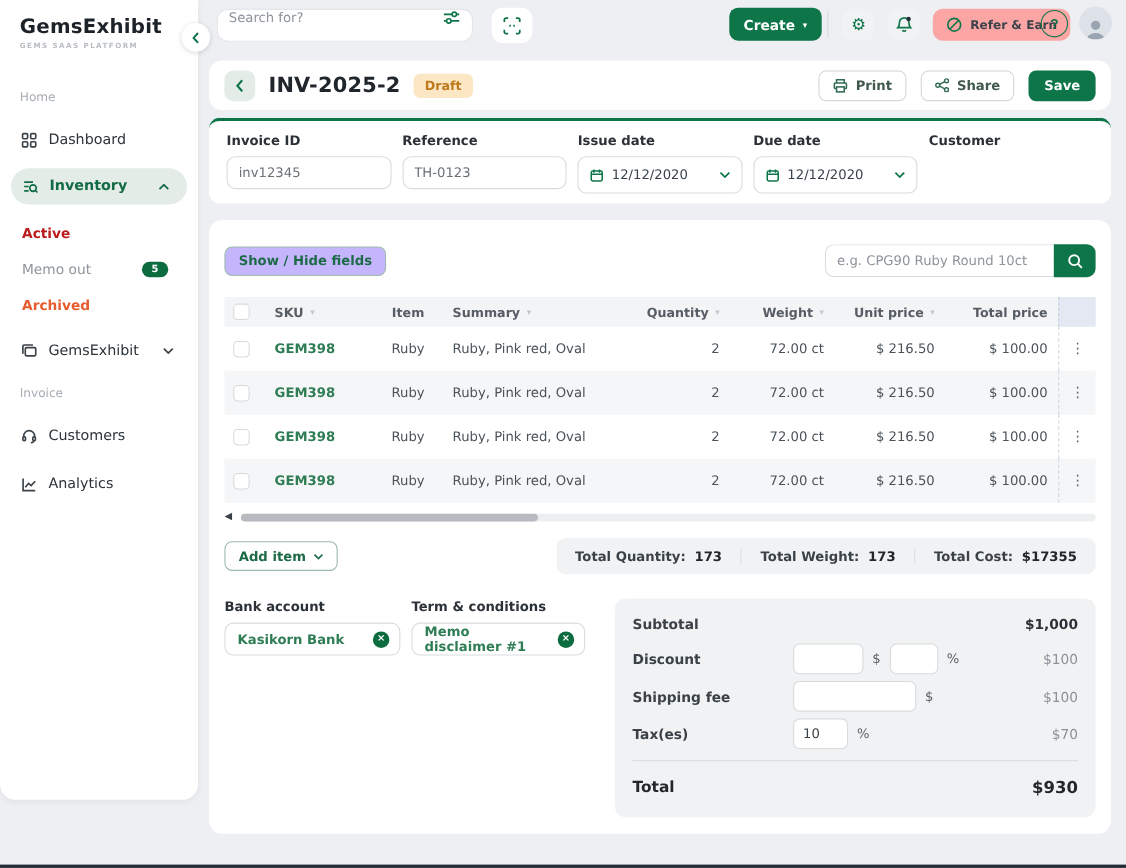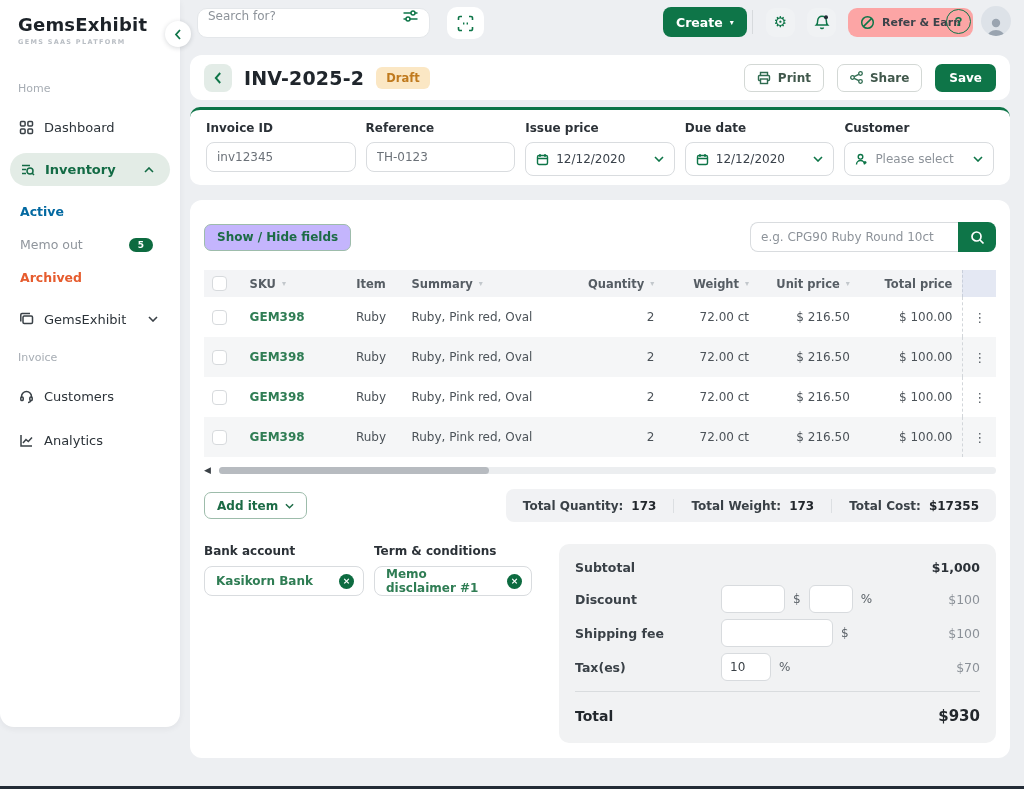--- a/index.html
+++ b/index.html
@@ -13,21 +13,21 @@
   .brand-tag { font-size:6.5px; font-weight:bold; color:#b9bec4; letter-spacing:1.3px; margin-top:3px; }
   .collapse-btn { position:absolute; left:165px; top:21px; width:26px; height:26px; border-radius:50%;
                   background:#fff; box-shadow:0 1px 5px rgba(30,40,50,.18); display:flex; align-items:center; justify-content:center; cursor:pointer; }
   .side-section { font-size:11px; color:#a7adb4; margin:36px 0 0 0; }
   .side-item { display:flex; align-items:center; gap:10px; margin-top:24px; font-size:13px; color:#2c3339; font-weight:500; cursor:pointer; }
   .side-item .sicon { width:16px; height:16px; display:flex; align-items:center; justify-content:center; color:#3a4147; }
   .side-item-active { margin:18px 10px 0 -8px; padding:9px 12px 9px 10px; background:#e3ece6; border-radius:20px;
                       display:flex; align-items:center; gap:10px; font-size:13px; font-weight:600; color:#136b45; cursor:pointer; }
   .side-item-active .sicon { color:#136b45; }
   .side-sub { margin-top:18px; font-size:12.5px; font-weight:600; cursor:pointer; display:flex; align-items:center; }
-  .sub-active { color:#0369a1; }
+  .sub-active { color:#b91c1c; }
   .sub-memo { color:#8f959c; font-weight:500; }
   .sub-archived { color:#e65c2e; }
   .badge-5 { margin-left:46px; background:#0d6b40; color:#fff; font-size:9px; font-weight:bold;
              padding:2px 9px; border-radius:9px; }
   .chev-right { margin-left:auto; margin-right:22px; }
 
   
   .topbar-search { position:absolute; left:197px; top:8px; width:233px; height:30px; background:#fff;
                    border:1px solid #e4e7ea; border-radius:10px; display:flex; align-items:flex-start; padding:0 10px; }
   .topbar-search input { border:none; outline:none; flex:1; font-size:12px; color:#4a5158; font-family:inherit; background:transparent; }
@@ -351,21 +351,21 @@
   <div class="card fields-card">
     <div class="field">
       <div class="field-label">Invoice ID</div>
       <input class="field-input" type="text" value="inv12345" style="">
     </div>
     <div class="field">
       <div class="field-label">Reference</div>
       <input class="field-input" type="text" value="TH-0123" style="">
     </div>
     <div class="field">
-      <div class="field-label">Issue price</div>
+      <div class="field-label">Issue date</div>
       <div class="field-select">
         <span>
           <svg width="13" height="13" viewBox="0 0 13 13" fill="none" stroke="#0e7548" stroke-width="1.4">
             <rect x="1.5" y="2.5" width="10" height="9" rx="1.5"></rect>
               <path d="M4 1 v3 M9 1 v3 M1.5 5.5 h10"></path>
           </svg>
         </span>
         <span class="sel-text">12/12/2020</span>
         <span>
           <svg width="10" height="6" viewBox="0 0 10 6" fill="none" stroke="#0e7548" stroke-width="1.6">
@@ -386,35 +386,20 @@
         <span class="sel-text">12/12/2020</span>
         <span>
           <svg width="10" height="6" viewBox="0 0 10 6" fill="none" stroke="#0e7548" stroke-width="1.6">
               <path d="M1 1 L5 5 L9 1"></path>
             </svg>
         </span>
       </div>
     </div>
     <div class="field">
       <div class="field-label">Customer</div>
-      <div class="field-select">
-        <span>
-          <svg width="13" height="13" viewBox="0 0 13 13" fill="none" stroke="#0e7548" stroke-width="1.4">
-            <circle cx="5.5" cy="3.8" r="2.3"></circle>
-              <path d="M1.5 11.5 a4 4 0 0 1 8 0"></path>
-              <path d="M10 8 v3 M8.5 9.5 h3"></path>
-          </svg>
-        </span>
-        <span class="sel-text sel-gray">Please select</span>
-        <span>
-          <svg width="10" height="6" viewBox="0 0 10 6" fill="none" stroke="#0e7548" stroke-width="1.6">
-              <path d="M1 1 L5 5 L9 1"></path>
-            </svg>
-        </span>
-      </div>
     </div>
   </div>
 
   <div class="card table-card">
 
     <div class="controls-row">
       <button class="showhide-btn">Show / Hide fields</button>
       <div class="tbl-search">
         <input type="text" placeholder="e.g. CPG90 Ruby Round 10ct" style="">
         <button class="tbl-search-btn">

